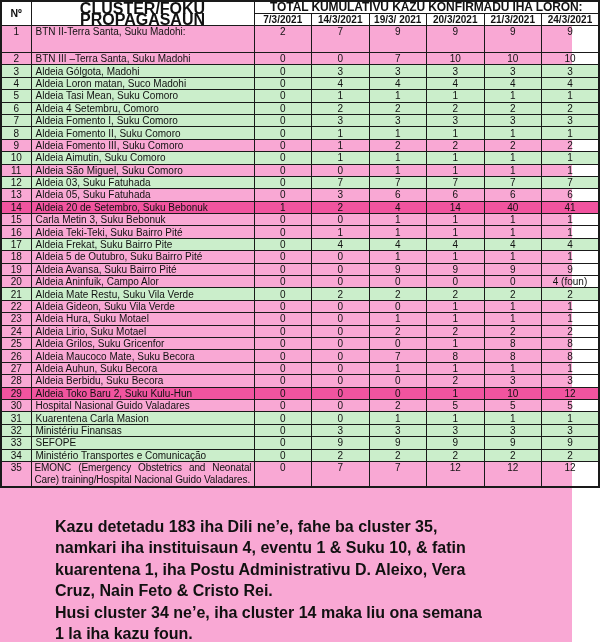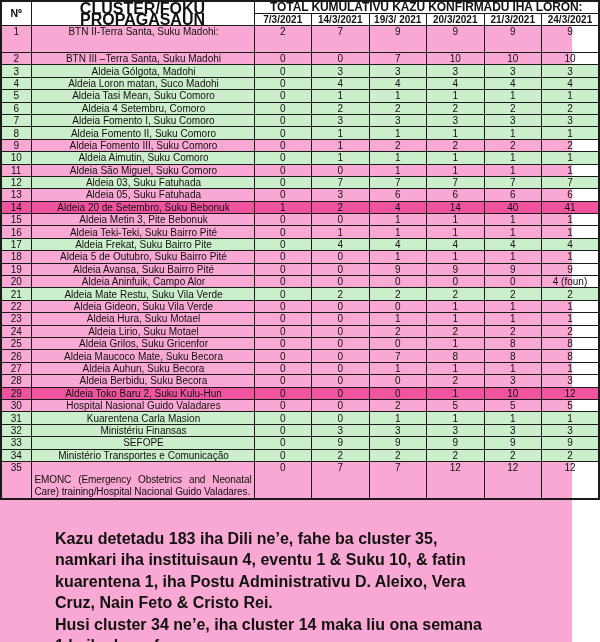--- a/index.html
+++ b/index.html
@@ -25,34 +25,34 @@
     vertical-align: middle;
   }
   .case-table thead th { text-align: center; font-weight: bold; background: #fff; }
   th.h-no    { font-size: 10.5px; height: 11px; }
   th.h-clust { font-size: 16px; }
   th.h-total { font-size: 12px; height: 11px; letter-spacing: -0.1px; }
   th.h-date  { font-size: 10px; height: 10px; margin-top: 47px; }
 
   .case-table tbody td { height: 12.4px; }
   td.c-no   { text-align: center; }
-  td.c-name { text-align: center; padding: 0 2px 0 4px; white-space: nowrap; }
+  td.c-name { text-align: left; padding: 0 2px 0 4px; white-space: nowrap; }
   td.c-val  { text-align: center; }
 
   tr.bg-green td { background: #CBEECB; }
   tr.bg-pink  td { background: #F1549F; }
 
   tr.tall td { height: 27px; vertical-align: top; }
   tr.wrap td { height: 24px; vertical-align: top; }
   tr.wrap td.c-name {
     white-space: normal;
     text-align: justify;
     letter-spacing: -0.1px;
     line-height: 12px;
-    padding: 12px 2px 0 3px;
+    padding: 0 2px 0 3px;
   }
 
   .notes {
     margin: 28px 0 0 55px;
     width: 428px;
     font-weight: bold;
     font-size: 16px;
     line-height: 21.5px;
     color: #111;
   }
@@ -225,21 +225,21 @@
           <td class="c-name">Aldeia 20 de Setembro, Suku Bebonuk</td>
           <td class="c-val">1</td>
           <td class="c-val">2</td>
           <td class="c-val">4</td>
           <td class="c-val">14</td>
           <td class="c-val">40</td>
           <td class="c-val">41</td>
         </tr>
         <tr class="bg-white">
           <td class="c-no">15</td>
-          <td class="c-name">Aldeia Metin 3, Pite Bebonuk</td>
+          <td class="c-name">Carla Metin 3, Suku Bebonuk</td>
           <td class="c-val">0</td>
           <td class="c-val">0</td>
           <td class="c-val">1</td>
           <td class="c-val">1</td>
           <td class="c-val">1</td>
           <td class="c-val">1</td>
         </tr>
         <tr class="bg-white">
           <td class="c-no">16</td>
           <td class="c-name">Aldeia Teki-Teki, Suku Bairro Pité</td>

